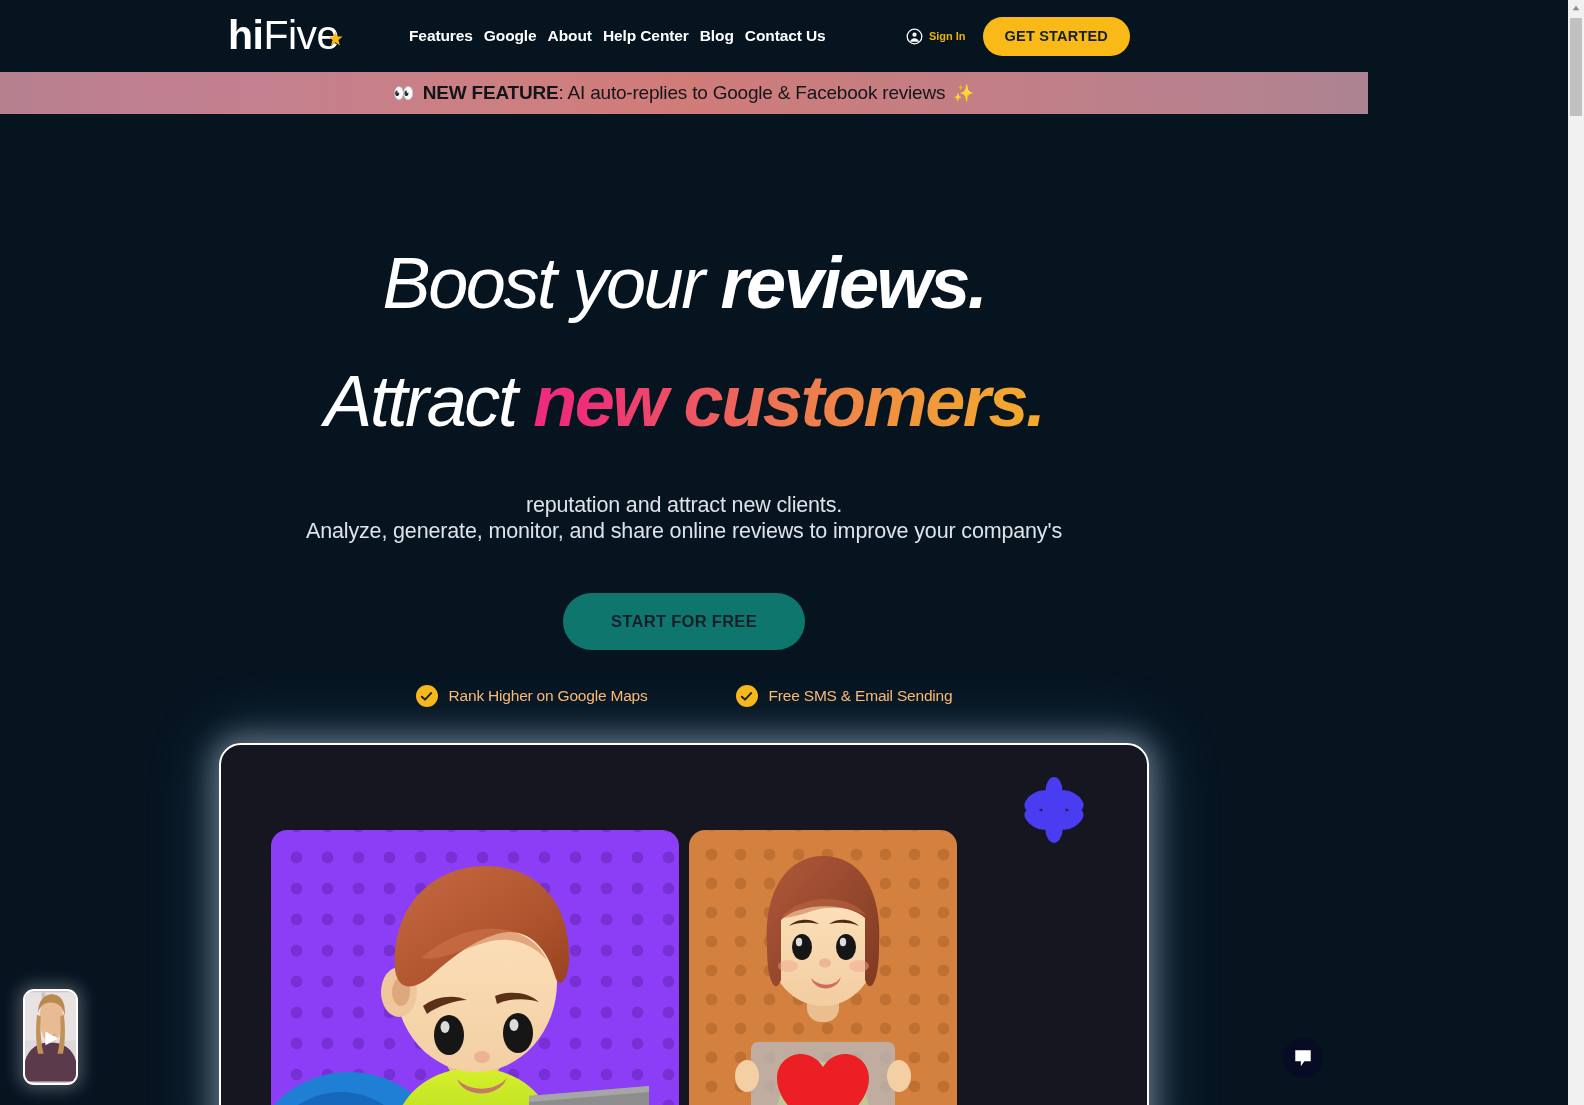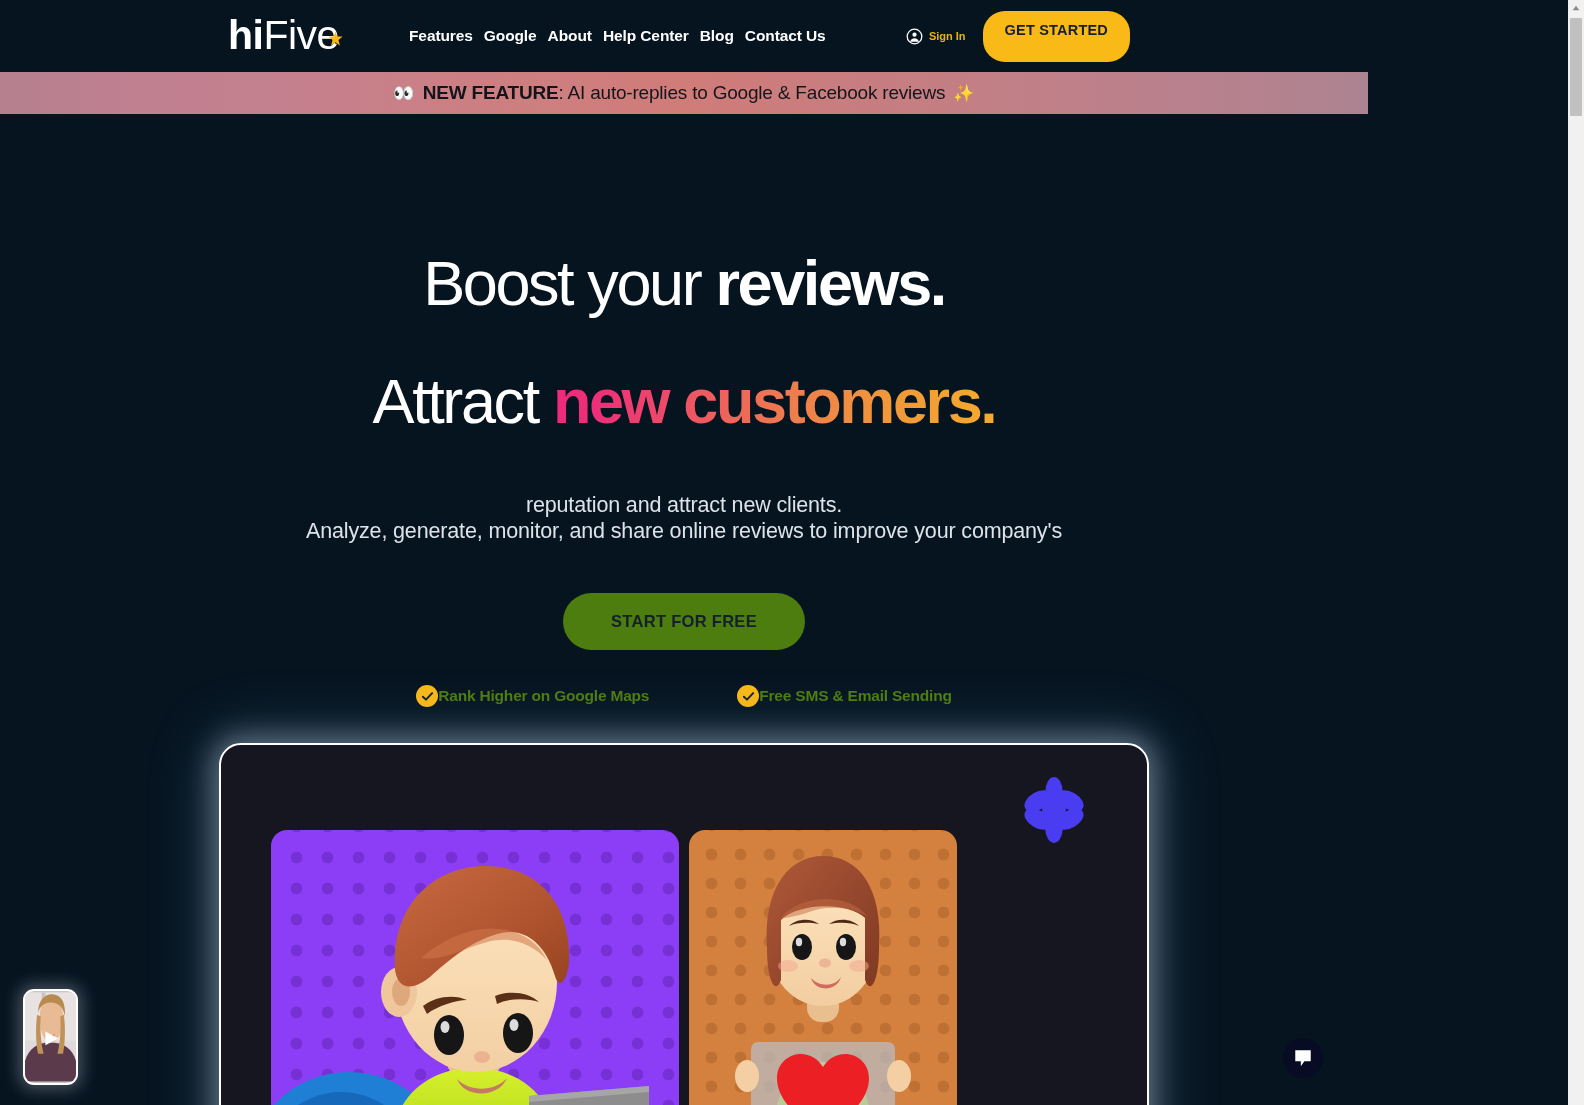--- a/index.html
+++ b/index.html
@@ -102,21 +102,21 @@
   .signin svg { display: block; }
 
   .btn-get-started {
     background: #f9b917;
     color: #14202b;
     font-size: 14.5px;
     font-weight: 800;
     letter-spacing: 0.2px;
     border: none;
     border-radius: 22px;
-    padding: 11px 22px 24px;
+    padding: 11px 22px 12px;
     cursor: pointer;
     white-space: nowrap;
     font-family: "Liberation Sans", sans-serif;
   }
 
   
   .banner {
     position: relative;
     height: 42px;
     width: 100%;
@@ -149,25 +149,26 @@
 
   
   .hero {
     position: relative;
     background: #061420;
     padding-top: 110px;
     text-align: center;
   }
 
   .headline {
-    font-size: 63px;
+    font-size: 72px;
     line-height: 118px;
     font-weight: 400;
     letter-spacing: -2.4px;
     color: #ffffff;
+    font-style: italic;
   }
   .headline .bold { font-weight: 700; }
   .headline-line2 { margin-top: 0px; }
   .grad-text {
     font-weight: 700;
     background: linear-gradient(90deg, #ef2a7b 0%, #ee2f78 10%, #ed5364 30%, #ee7a4f 52%, #f0963b 74%, #f5ab2c 100%);
     -webkit-background-clip: text;
     background-clip: text;
     -webkit-text-fill-color: transparent;
     color: transparent;
@@ -177,21 +178,21 @@
     margin-top: 32px;
     font-size: 21.5px;
     line-height: 26px;
     color: #dde3e8;
     font-weight: 400;
     letter-spacing: -0.15px;
   }
 
   .cta-wrap { margin-top: 49px; }
   .btn-start-free {
-    background: #4d7c0f;
+    background: #0f766e;
     color: #14202b;
     font-size: 16.5px;
     font-weight: 800;
     letter-spacing: 0.3px;
     border: none;
     border-radius: 30px;
     padding: 19px 48px;
     cursor: pointer;
     font-family: "Liberation Sans", sans-serif;
   }
@@ -199,23 +200,24 @@
   .features-row {
     margin-top: 35px;
     display: flex;
     justify-content: center;
     align-items: center;
     gap: 88px;
   }
   .feature-item {
     display: flex;
     align-items: center;
-    color: #4d7c0f;
+    gap: 11px;
+    color: #fdba74;
     font-size: 15.5px;
-    font-weight: 700;
+    font-weight: 400;
     letter-spacing: -0.2px;
     white-space: nowrap;
   }
   .check-badge {
     width: 22px;
     height: 22px;
     border-radius: 50%;
     background: #f9b917;
     display: flex;
     align-items: center;

